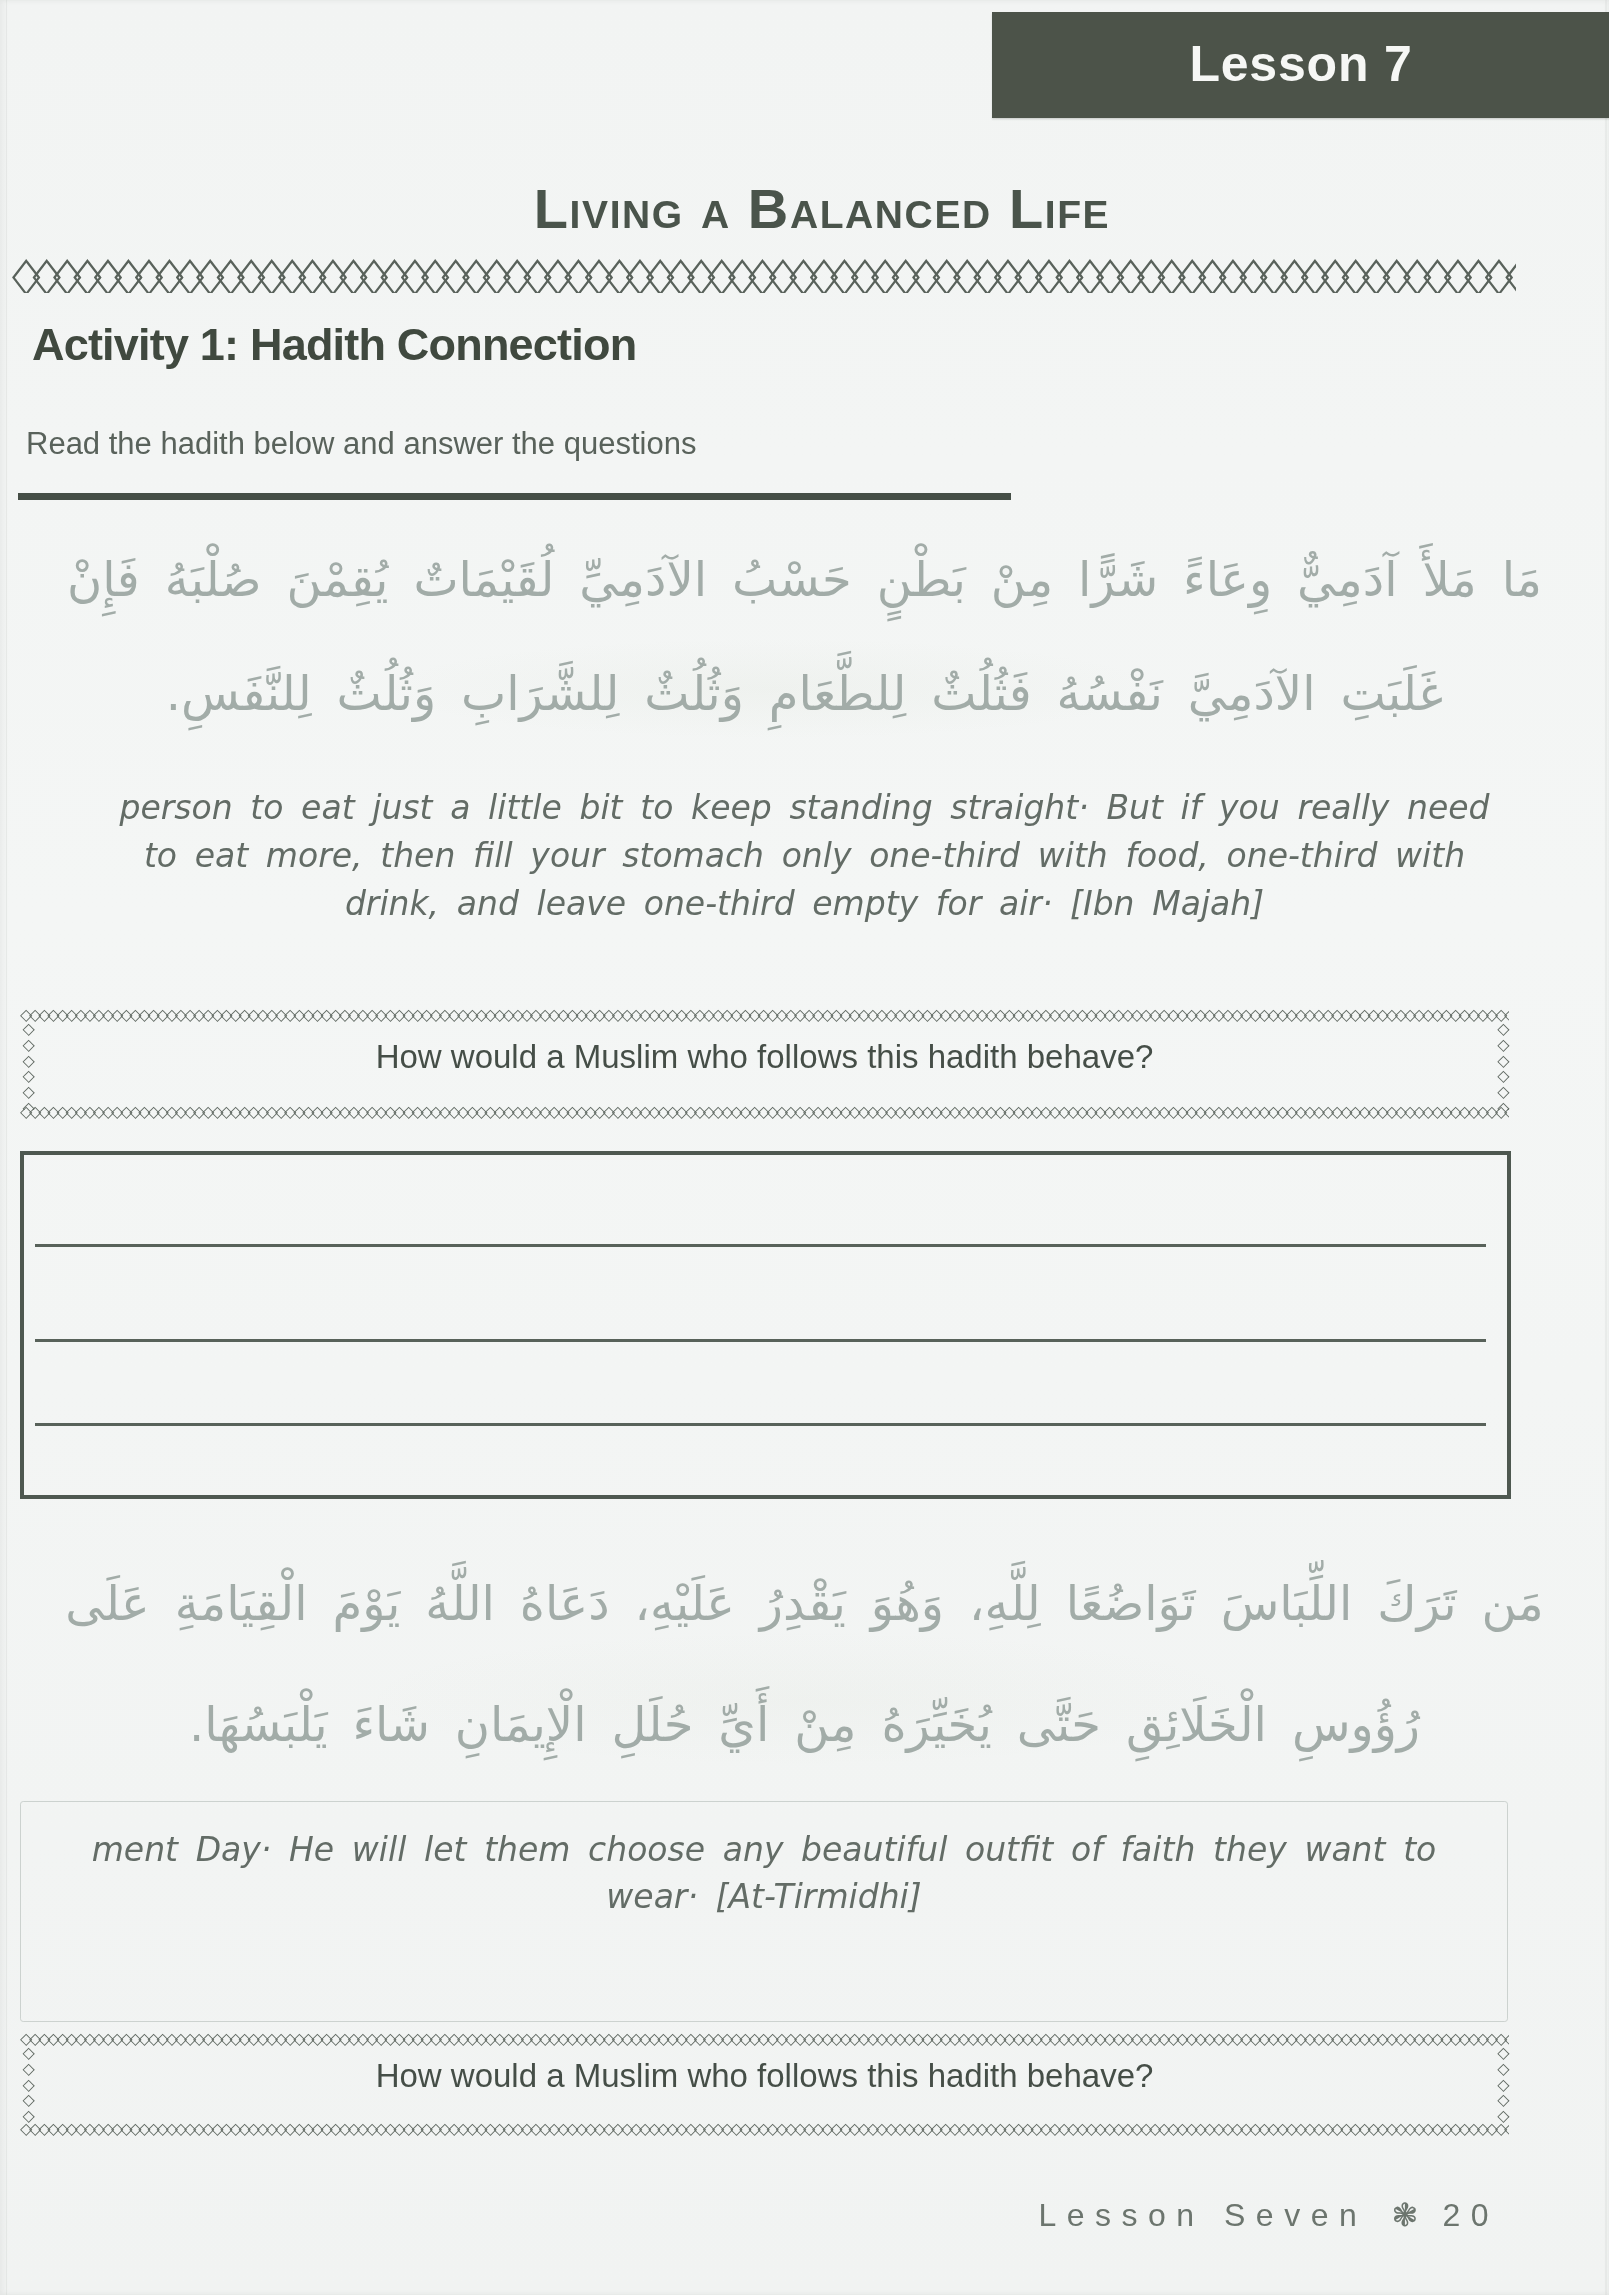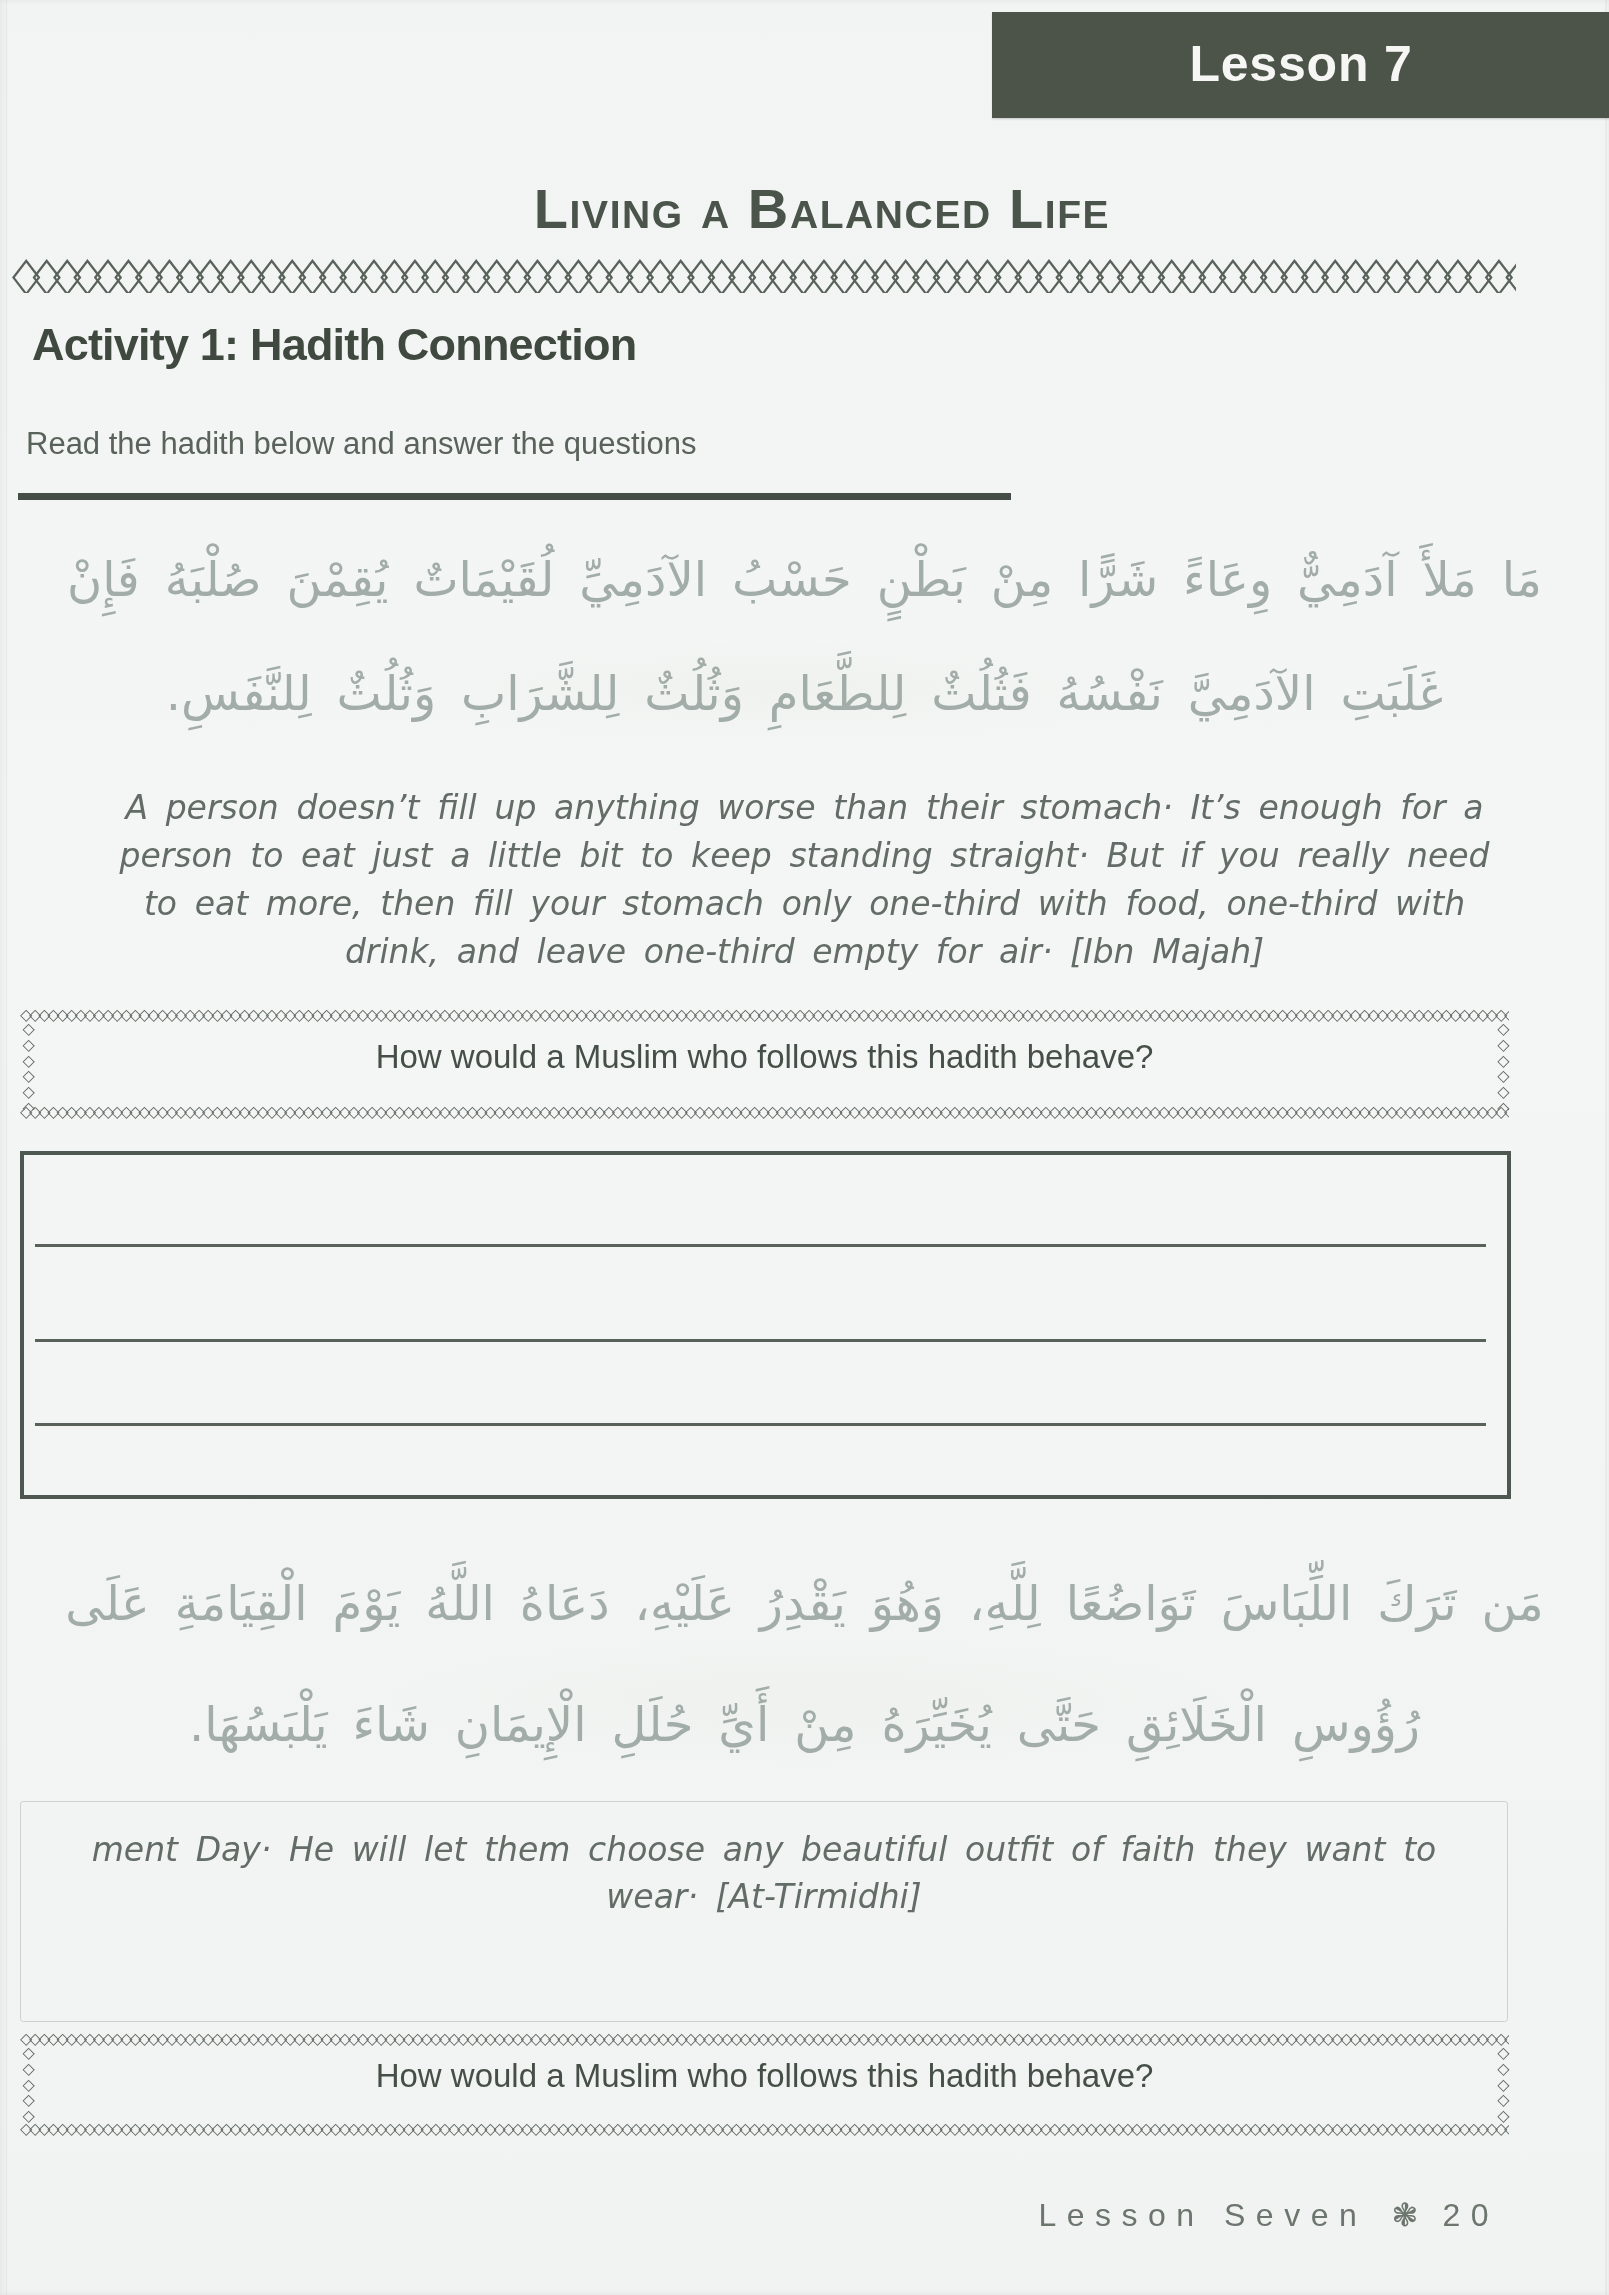--- a/index.html
+++ b/index.html
@@ -174,21 +174,20 @@
   <h2 class="activity-heading">Activity 1: Hadith Connection</h2>
   <p class="subtitle">Read the hadith below and answer the questions</p>
   <div class="section-rule"></div>
 
   <div class="arabic-block arabic-1">
     <div class="arabic-line">مَا مَلأَ آدَمِيٌّ وِعَاءً شَرًّا مِنْ بَطْنٍ حَسْبُ الآدَمِيِّ لُقَيْمَاتٌ يُقِمْنَ صُلْبَهُ فَإِنْ</div>
     <div class="arabic-line">غَلَبَتِ الآدَمِيَّ نَفْسُهُ فَثُلُثٌ لِلطَّعَامِ وَثُلُثٌ لِلشَّرَابِ وَثُلُثٌ لِلنَّفَسِ.</div>
   </div>
 
   <div class="handwriting translation-1">
-    <div class="translation-line">A person doesn’t fill up anything worse than their stomach· It’s enough for a</div>
     <div class="translation-line">person to eat just a little bit to keep standing straight· But if you really need</div>
     <div class="translation-line">to eat more, then fill your stomach only one-third with food, one-third with</div>
     <div class="translation-line">drink, and leave one-third empty for air· [Ibn Majah]</div>
   </div>
 
   <div class="q-box q-box-1">
     <div class="chain-h chain-top">◇◇◇◇◇◇◇◇◇◇◇◇◇◇◇◇◇◇◇◇◇◇◇◇◇◇◇◇◇◇◇◇◇◇◇◇◇◇◇◇◇◇◇◇◇◇◇◇◇◇◇◇◇◇◇◇◇◇◇◇◇◇◇◇◇◇◇◇◇◇◇◇◇◇◇◇◇◇◇◇◇◇◇◇◇◇◇◇◇◇◇◇◇◇◇◇◇◇◇◇◇◇◇◇◇◇◇◇◇◇◇◇◇◇◇◇◇◇◇◇◇◇◇◇◇◇◇◇◇◇◇◇◇◇◇◇◇◇◇◇◇◇◇◇◇◇◇◇◇◇◇◇◇◇◇◇◇◇◇◇◇◇◇◇◇◇◇◇◇◇◇◇◇◇◇◇◇◇◇◇◇◇◇◇◇◇◇◇◇◇◇◇◇◇◇◇◇◇◇◇◇◇◇◇◇◇◇◇◇◇◇◇◇◇◇◇◇◇◇◇◇◇◇◇◇◇◇◇◇◇◇◇◇◇◇◇◇◇◇◇◇◇◇◇◇◇◇◇◇◇◇◇◇◇◇◇◇◇◇◇◇◇◇◇◇◇◇◇◇◇◇◇◇◇◇◇◇◇◇◇◇◇◇◇◇◇◇◇◇◇◇◇◇◇◇◇◇◇◇◇</div>
     <div class="chain-h chain-bottom">◇◇◇◇◇◇◇◇◇◇◇◇◇◇◇◇◇◇◇◇◇◇◇◇◇◇◇◇◇◇◇◇◇◇◇◇◇◇◇◇◇◇◇◇◇◇◇◇◇◇◇◇◇◇◇◇◇◇◇◇◇◇◇◇◇◇◇◇◇◇◇◇◇◇◇◇◇◇◇◇◇◇◇◇◇◇◇◇◇◇◇◇◇◇◇◇◇◇◇◇◇◇◇◇◇◇◇◇◇◇◇◇◇◇◇◇◇◇◇◇◇◇◇◇◇◇◇◇◇◇◇◇◇◇◇◇◇◇◇◇◇◇◇◇◇◇◇◇◇◇◇◇◇◇◇◇◇◇◇◇◇◇◇◇◇◇◇◇◇◇◇◇◇◇◇◇◇◇◇◇◇◇◇◇◇◇◇◇◇◇◇◇◇◇◇◇◇◇◇◇◇◇◇◇◇◇◇◇◇◇◇◇◇◇◇◇◇◇◇◇◇◇◇◇◇◇◇◇◇◇◇◇◇◇◇◇◇◇◇◇◇◇◇◇◇◇◇◇◇◇◇◇◇◇◇◇◇◇◇◇◇◇◇◇◇◇◇◇◇◇◇◇◇◇◇◇◇◇◇◇◇◇◇◇◇◇◇◇◇◇◇◇◇◇◇◇◇◇◇◇</div>
     <div class="chain-v chain-left">◇◇◇◇◇◇◇◇◇◇◇◇◇◇◇◇◇◇◇◇◇◇◇◇◇◇◇◇◇◇◇◇◇◇◇◇◇◇◇◇</div>
     <div class="chain-v chain-right">◇◇◇◇◇◇◇◇◇◇◇◇◇◇◇◇◇◇◇◇◇◇◇◇◇◇◇◇◇◇◇◇◇◇◇◇◇◇◇◇</div>

